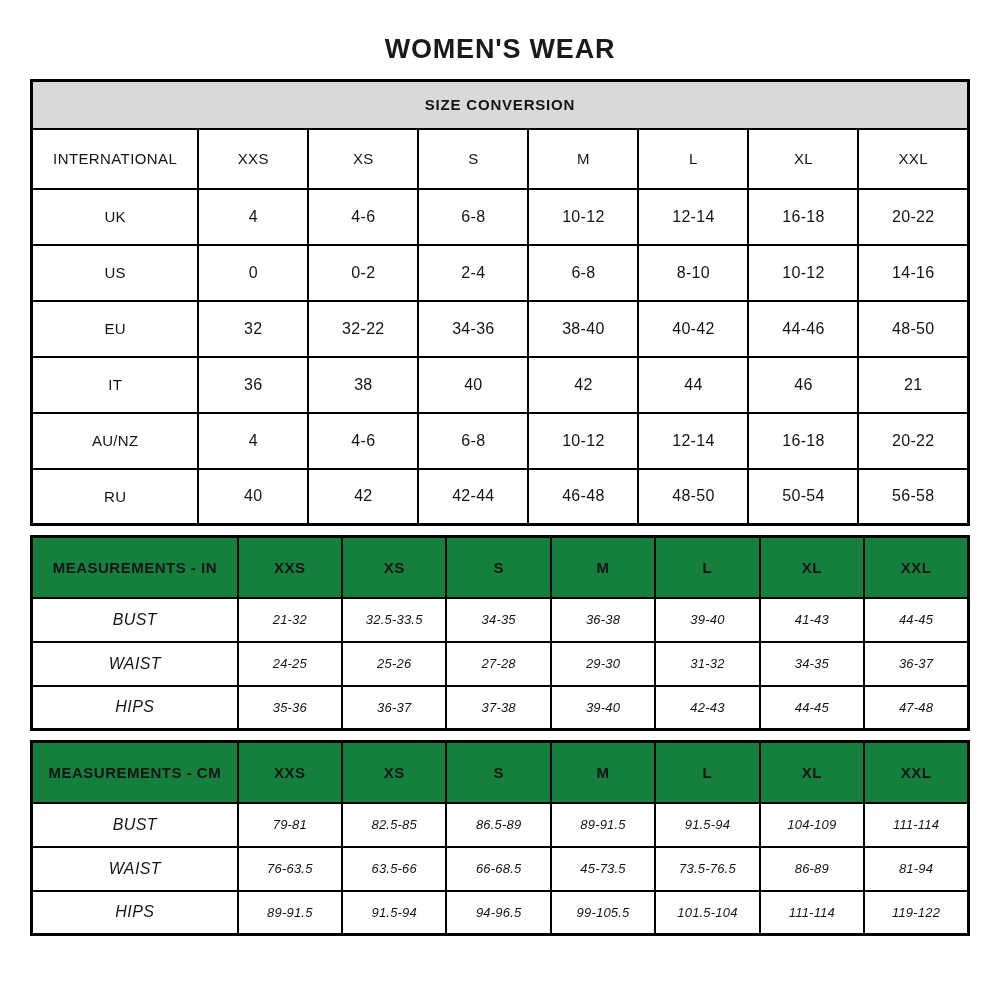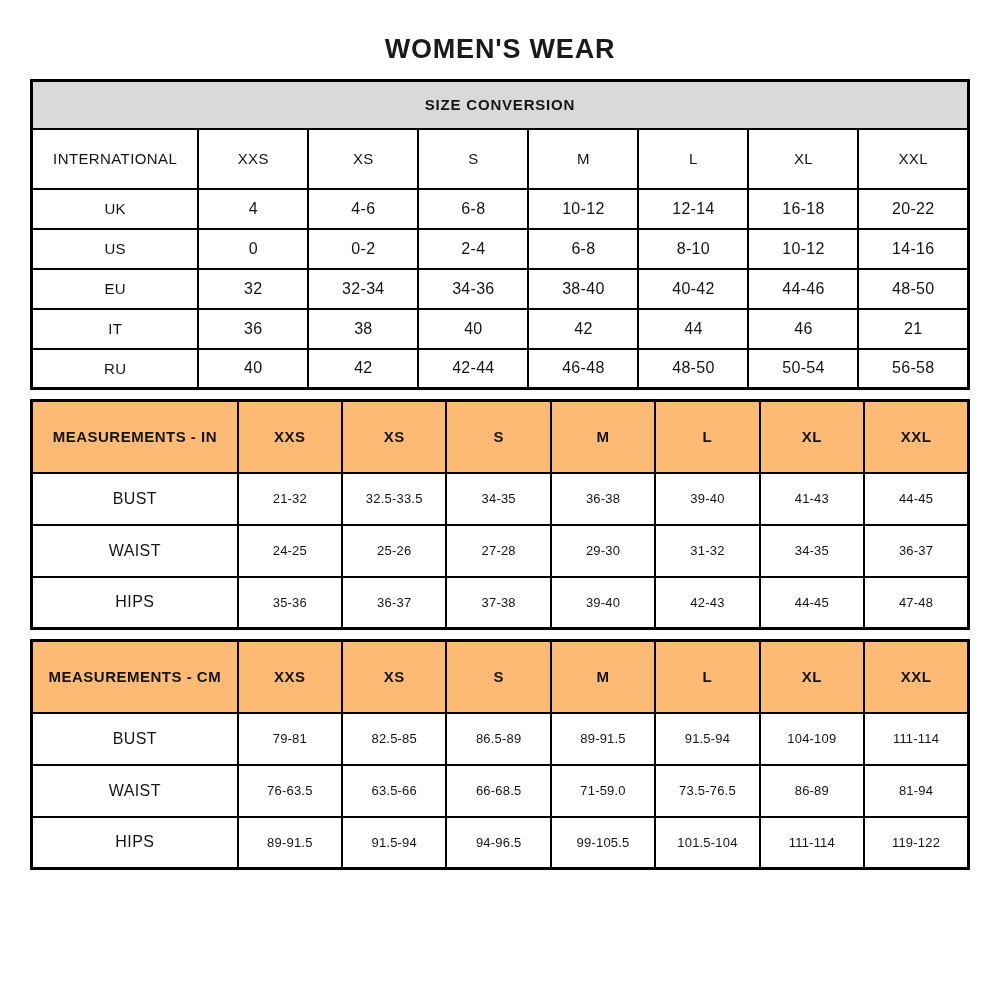--- a/index.html
+++ b/index.html
@@ -49,38 +49,39 @@
     font-weight: bold;
     font-size: 15px;
     letter-spacing: 0.8px;
   }
   .t1 .cols-row td {
     height: 60px;
     font-size: 15px;
     letter-spacing: 0.4px;
   }
   .t1 .data-row td {
-    height: 40px;
+    height: 56px;
     font-size: 16px;
     letter-spacing: 0.3px;
   }
   .t1 .data-row td.lbl { font-size: 15px; }
   
   .t23 col.c-label { width: 22%; }
   .t23 .cols-row td {
-    height: 72px;
-    background: #fdba74;
+    height: 61px;
+    background: #15803d;
     font-weight: bold;
     font-size: 15px;
     letter-spacing: 0.5px;
   }
   .t23 .data-row td {
-    height: 52px;
+    height: 44px;
     font-size: 13px;
     letter-spacing: 0.2px;
+    font-style: italic;
   }
   .t23 .data-row td.lbl {
     font-size: 16px;
     letter-spacing: 0.4px;
   }
 </style>
 </head>
 <body>
 
 <div class="page">
@@ -128,36 +129,46 @@
         <td>0-2</td>
         <td>2-4</td>
         <td>6-8</td>
         <td>8-10</td>
         <td>10-12</td>
         <td>14-16</td>
       </tr>
       <tr class="data-row">
         <td class="lbl">EU</td>
         <td>32</td>
-        <td>32-34</td>
+        <td>32-22</td>
         <td>34-36</td>
         <td>38-40</td>
         <td>40-42</td>
         <td>44-46</td>
         <td>48-50</td>
       </tr>
       <tr class="data-row">
         <td class="lbl">IT</td>
         <td>36</td>
         <td>38</td>
         <td>40</td>
         <td>42</td>
         <td>44</td>
         <td>46</td>
         <td>21</td>
+      </tr>
+      <tr class="data-row">
+        <td class="lbl">AU/NZ</td>
+        <td>4</td>
+        <td>4-6</td>
+        <td>6-8</td>
+        <td>10-12</td>
+        <td>12-14</td>
+        <td>16-18</td>
+        <td>20-22</td>
       </tr>
       <tr class="data-row">
         <td class="lbl">RU</td>
         <td>40</td>
         <td>42</td>
         <td>42-44</td>
         <td>46-48</td>
         <td>48-50</td>
         <td>50-54</td>
         <td>56-58</td>
@@ -250,21 +261,21 @@
         <td>89-91.5</td>
         <td>91.5-94</td>
         <td>104-109</td>
         <td>111-114</td>
       </tr>
       <tr class="data-row">
         <td class="lbl">WAIST</td>
         <td>76-63.5</td>
         <td>63.5-66</td>
         <td>66-68.5</td>
-        <td>71-59.0</td>
+        <td>45-73.5</td>
         <td>73.5-76.5</td>
         <td>86-89</td>
         <td>81-94</td>
       </tr>
       <tr class="data-row">
         <td class="lbl">HIPS</td>
         <td>89-91.5</td>
         <td>91.5-94</td>
         <td>94-96.5</td>
         <td>99-105.5</td>

